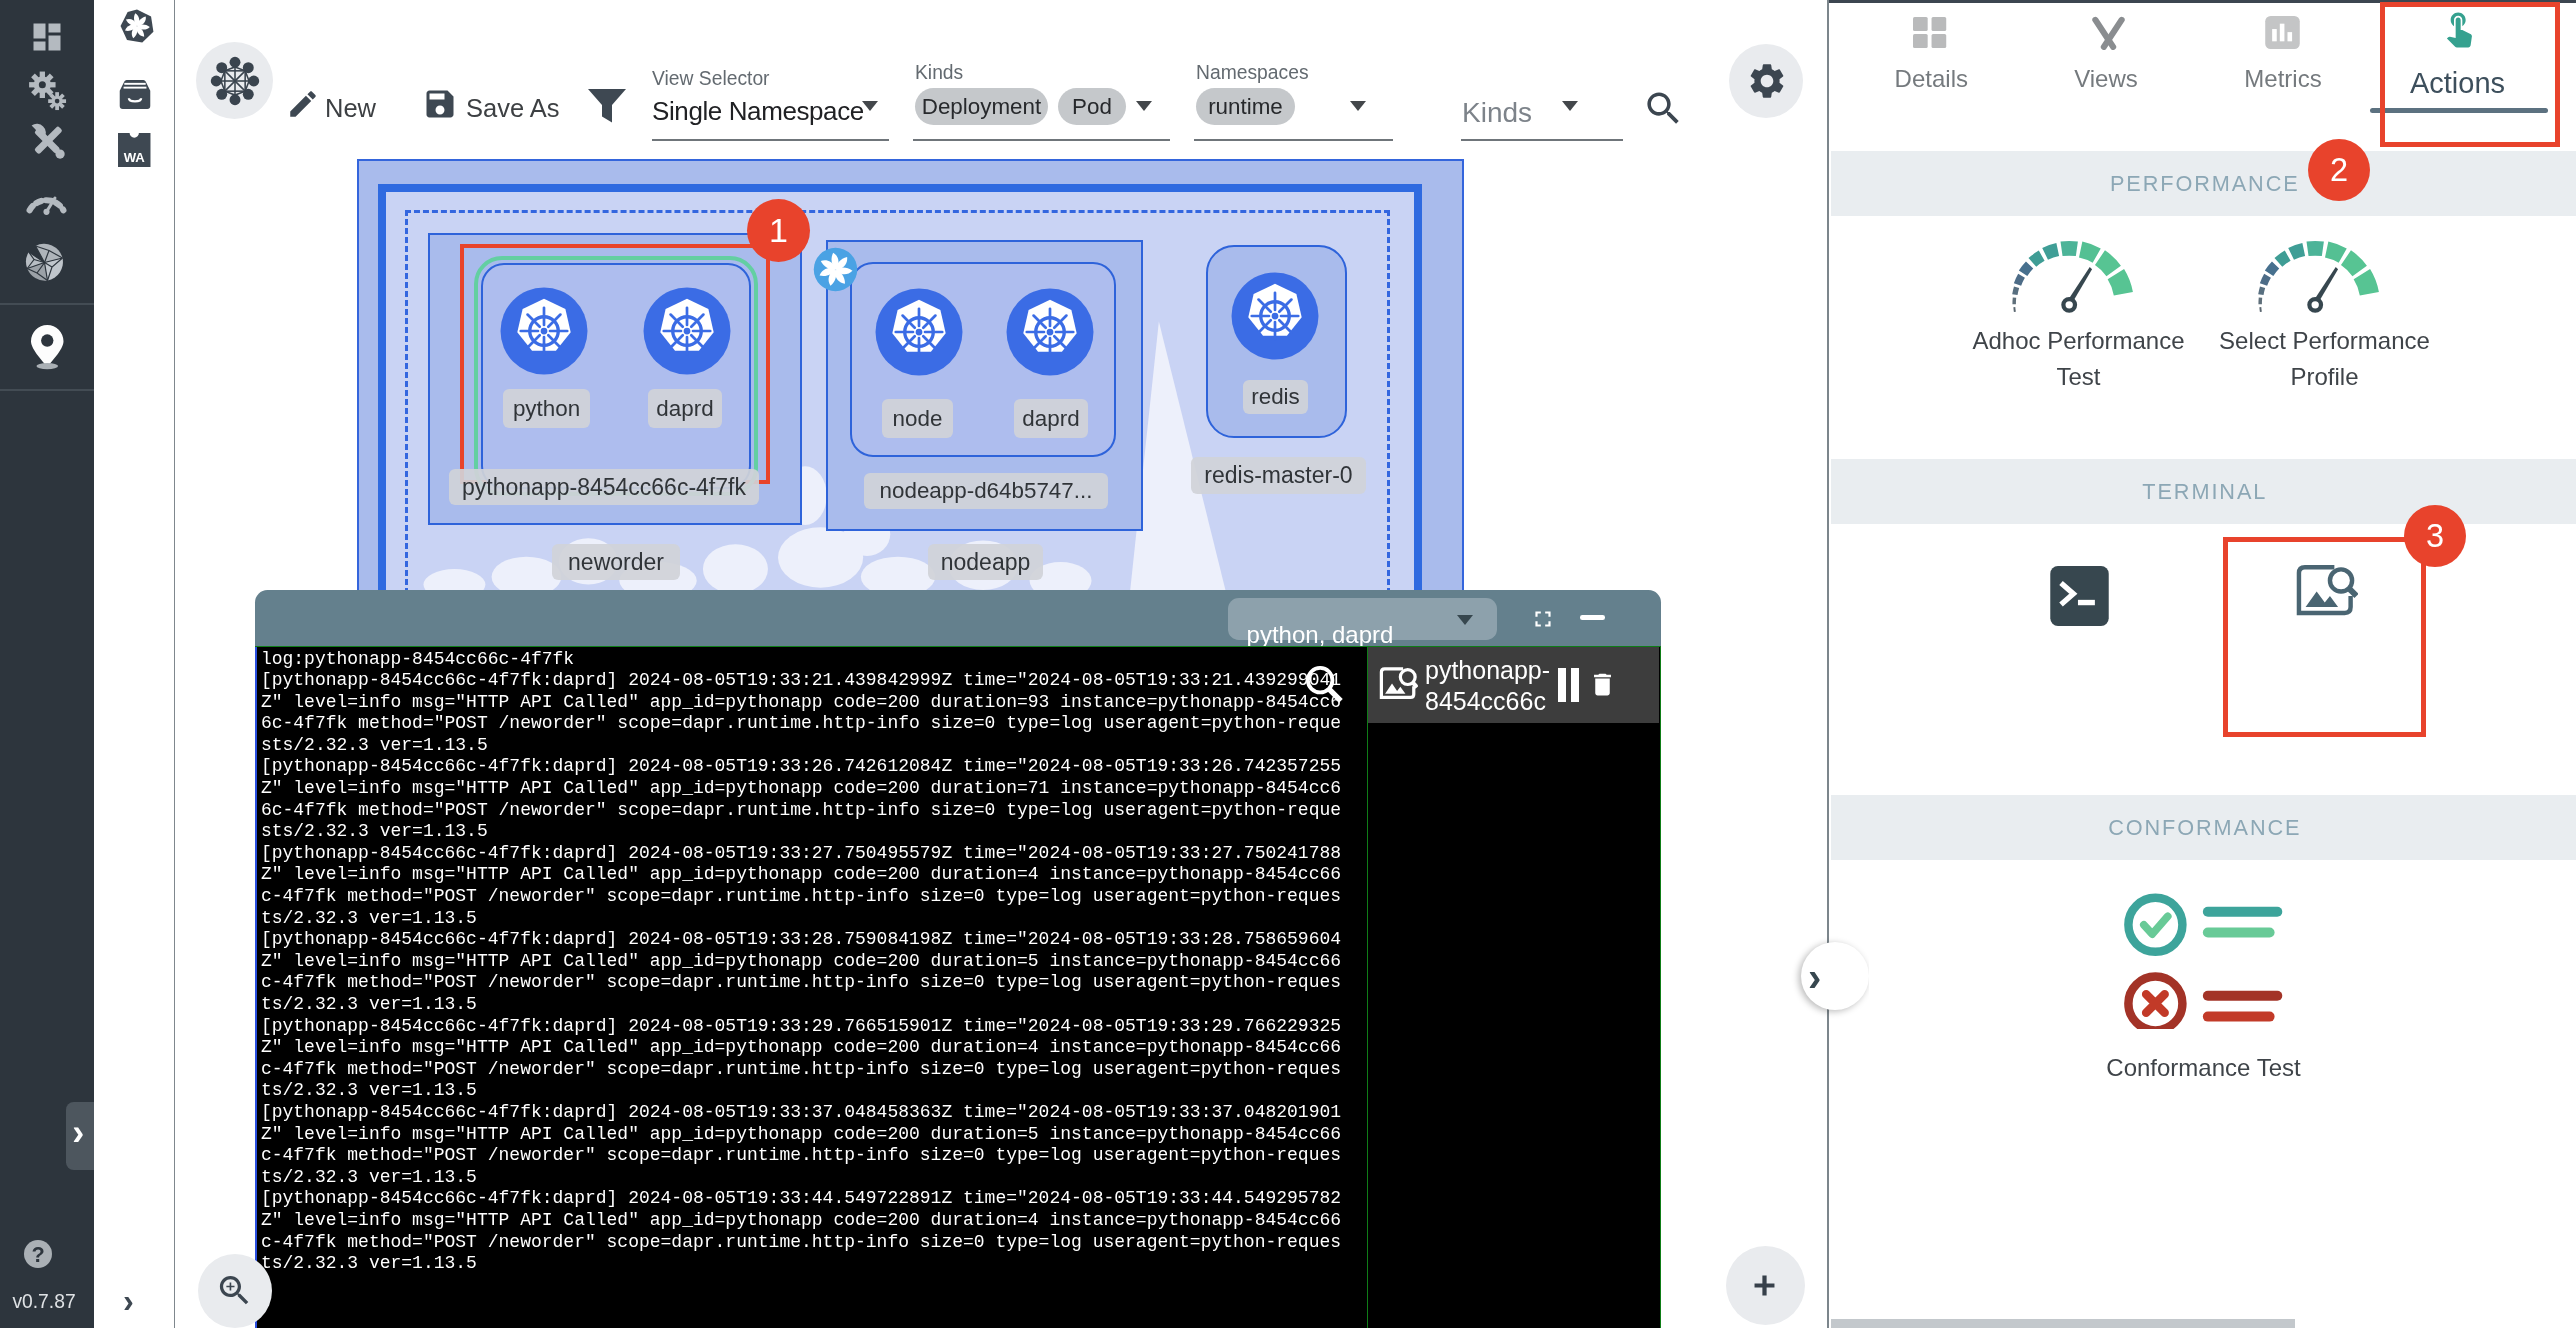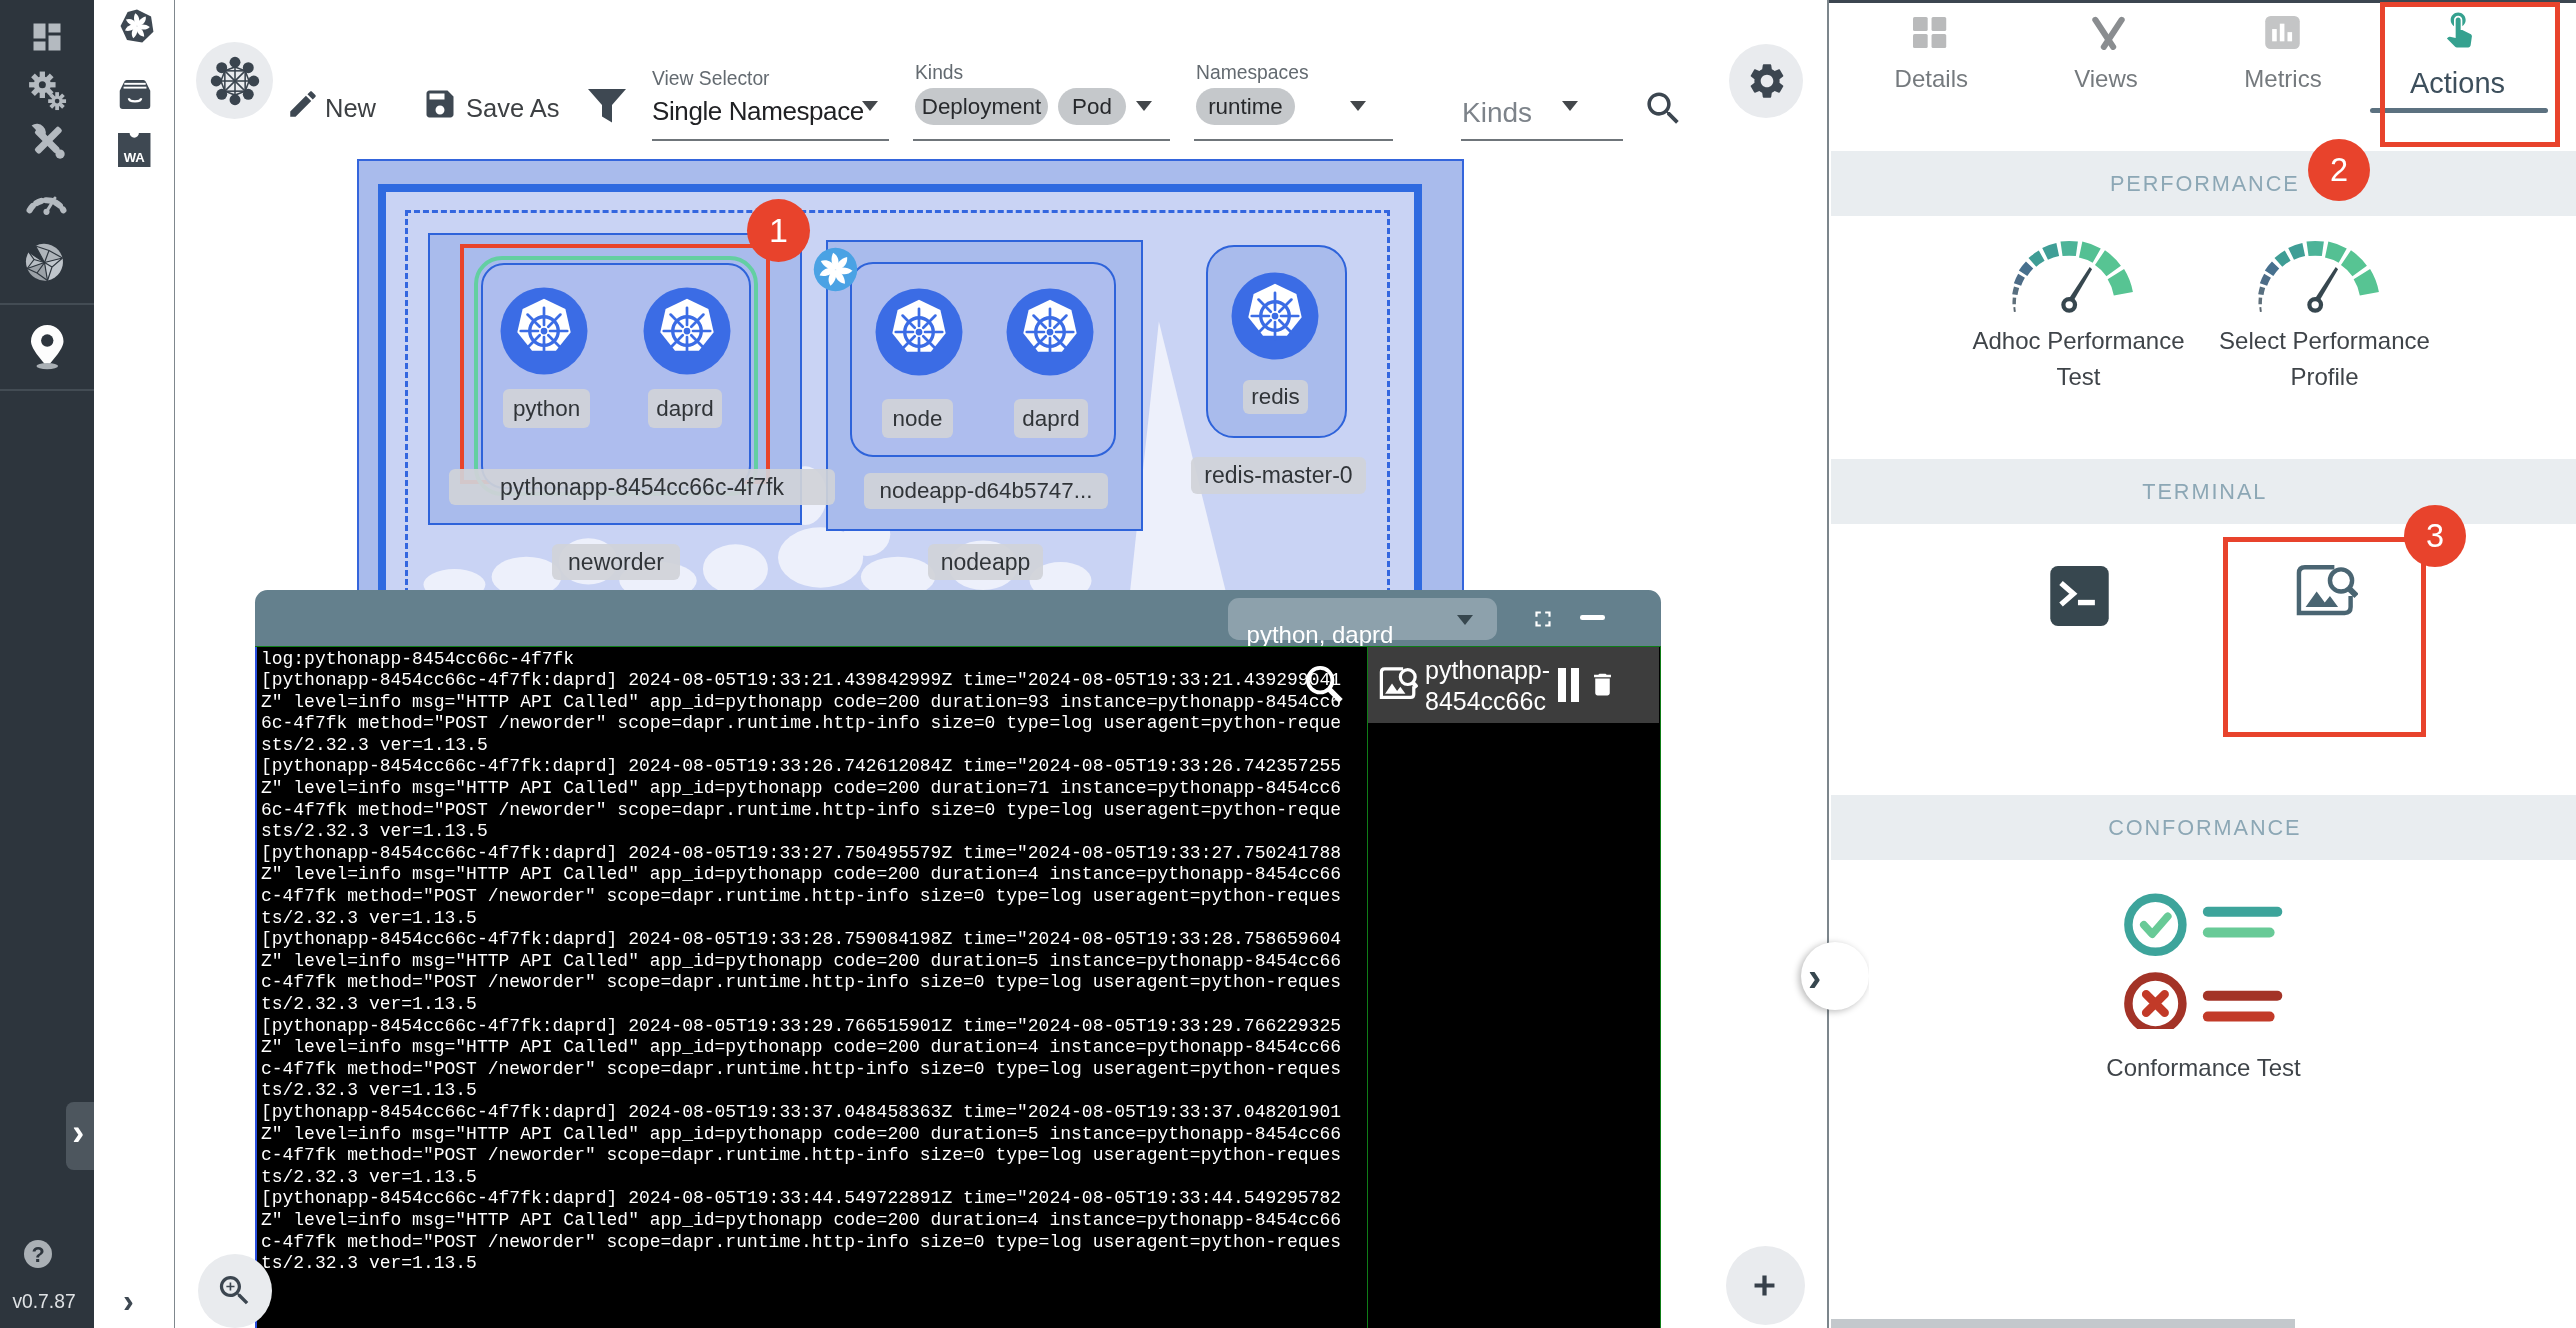--- a/index.html
+++ b/index.html
@@ -186,21 +186,21 @@
         <path d="M29 29 C30 22 35 15 44 13 C45 21 40 27 33 29 Z" transform="rotate(103 29 29)"></path>
         <path d="M29 29 C30 22 35 15 44 13 C45 21 40 27 33 29 Z" transform="rotate(154 29 29)"></path>
         <path d="M29 29 C30 22 35 15 44 13 C45 21 40 27 33 29 Z" transform="rotate(206 29 29)"></path>
         <path d="M29 29 C30 22 35 15 44 13 C45 21 40 27 33 29 Z" transform="rotate(257 29 29)"></path>
         <path d="M29 29 C30 22 35 15 44 13 C45 21 40 27 33 29 Z" transform="rotate(309 29 29)"></path>
       </g>
     </svg>
 
     <div class="chip2" style="left:503px;top:389px;width:87px;height:39px;font-size:22.4px;line-height:39px;">python</div>
     <div class="chip2" style="left:648px;top:389px;width:74px;height:39px;font-size:22.4px;line-height:39px;">daprd</div>
-    <div class="chip2" style="left:449px;top:469px;width:386px;height:36px;font-size:23px;line-height:36px;">pythonapp-8454cc66c-4f7fk</div>
+    <div class="chip2" style="left:449px;top:469px;width:310px;height:36px;font-size:23px;line-height:36px;">pythonapp-8454cc66c-4f7fk</div>
     <div class="chip2" style="left:552px;top:544px;width:128px;height:36px;font-size:23px;line-height:36px;">neworder</div>
     <div class="chip2" style="left:882px;top:399px;width:71px;height:39px;font-size:22.4px;line-height:39px;">node</div>
     <div class="chip2" style="left:1014px;top:399px;width:74px;height:39px;font-size:22.4px;line-height:39px;">daprd</div>
     <div class="chip2" style="left:864px;top:473px;width:244px;height:36px;font-size:22.4px;line-height:36px;">nodeapp-d64b5747...</div>
     <div class="chip2" style="left:928px;top:544px;width:115px;height:36px;font-size:23px;line-height:36px;">nodeapp</div>
     <div class="chip2" style="left:1243px;top:380px;width:65px;height:34px;font-size:22.4px;line-height:34px;">redis</div>
     <div class="chip2" style="left:1191px;top:457px;width:175px;height:37px;font-size:23px;line-height:37px;">redis-master-0</div>
 
     <div class="redcirc" style="left:747px;top:199px;width:63px;height:63px;font-size:34px;line-height:63px;">1</div>
   </div>

